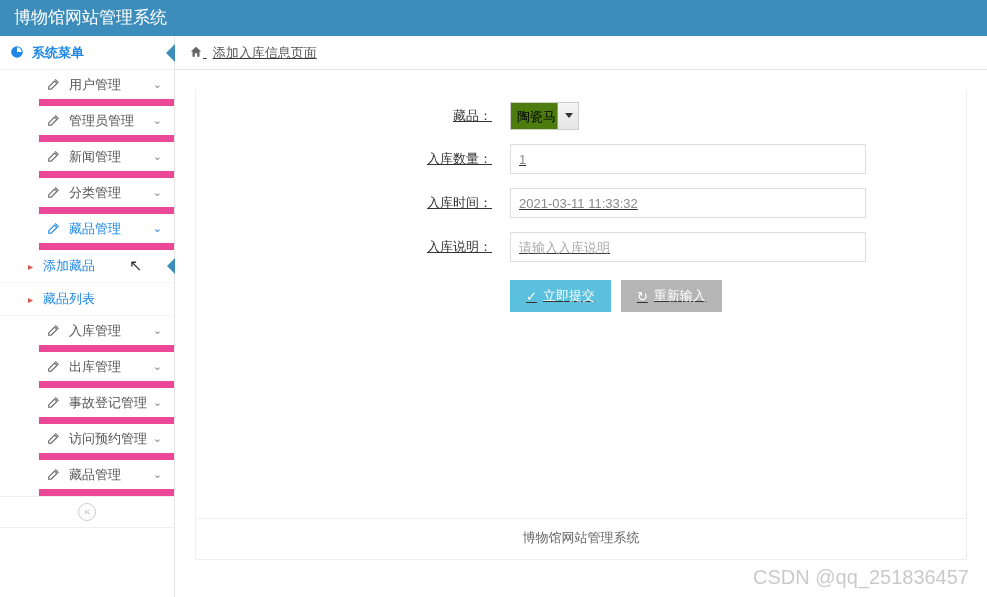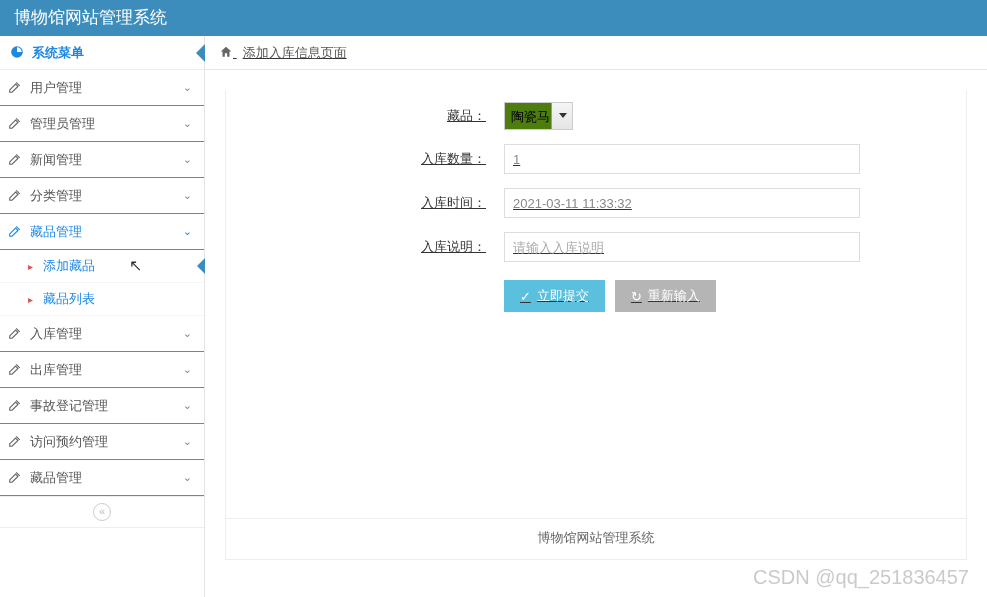--- a/index.html
+++ b/index.html
@@ -19,21 +19,21 @@
       line-height: 36px;
       padding-left: 14px;
       font-size: 17px;
       font-weight: normal;
     }
     .container {
       display: flex;
       height: calc(597px - 36px);
     }
     .sidebar {
-      width: 205px;
+      width: 175px;
       background: #fff;
       border-right: 1px solid #e5e5e5;
       position: relative;
     }
     .menu-header {
       display: flex;
       align-items: center;
       height: 34px;
       padding-left: 10px;
       color: #1e88e5;
@@ -49,24 +49,25 @@
       top: 8px;
       border-top: 9px solid transparent;
       border-bottom: 9px solid transparent;
       border-right: 9px solid #3c8dbc;
     }
     .menu-item {
       display: flex;
       align-items: center;
       height: 36px;
       padding-left: 8px;
-      border-bottom: 1px solid #ec4899;
+      border-bottom: 7px solid #ec4899;
       color: #555;
       cursor: pointer;
       position: relative;
+      margin-left: 39px;
     }
     .menu-item .icon { margin-right: 8px; color: #666; }
     .menu-item .chevron {
       position: absolute;
       right: 12px;
       color: #888;
       font-size: 11px;
     }
     .menu-item.expanded { color: #1e88e5; }
     .menu-item.expanded .icon { color: #1e88e5; }
@@ -131,20 +132,21 @@
       flex: 1;
       padding: 20px 20px 0 20px;
       position: relative;
     }
     .form-panel {
       border: 1px solid #eee;
       border-top: none;
       padding-top: 12px;
       min-height: 470px;
       position: relative;
+      padding-left: 36px;
     }
     .form-row {
       display: flex;
       align-items: center;
       margin-bottom: 14px;
     }
     .form-label {
       width: 278px;
       text-align: right;
       padding-right: 18px;

